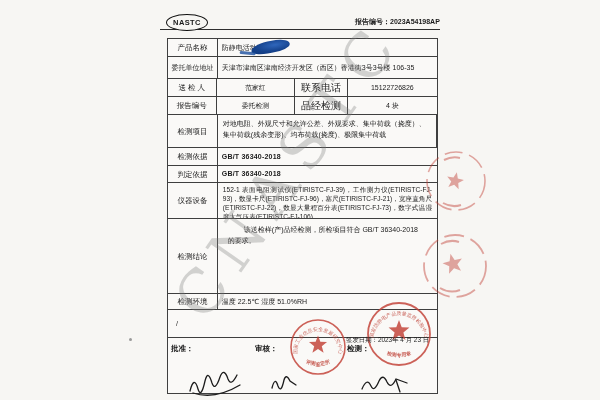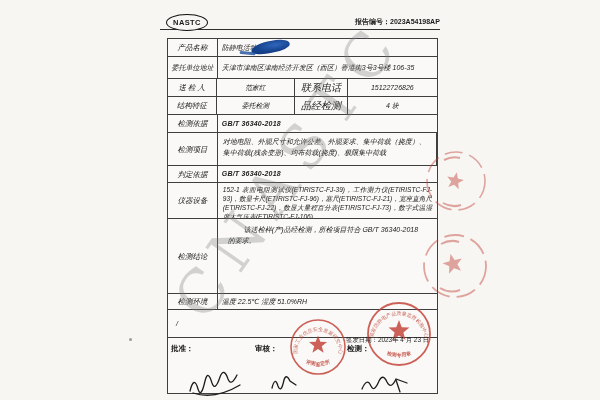--- a/index.html
+++ b/index.html
@@ -26,21 +26,21 @@
     border-top:1.4px solid #2e2e2e;}
   
   .tbl{
     position:absolute;left:167px;top:38px;width:271px;height:356px;
     border:1px solid #3f3f3f;background:rgba(255,255,255,.35);
     display:flex;flex-direction:column;box-sizing:border-box;z-index:2;
   }
   .row{display:flex;box-sizing:border-box;border-bottom:1px solid #3f3f3f;overflow:hidden;}
   .row:last-child{border-bottom:none;}
   .c{box-sizing:border-box;border-right:1px solid #3f3f3f;overflow:hidden;
-     display:flex;align-items:center;font-style:italic;}
+     display:flex;align-items:center;}
   .c.last{border-right:none;}
   .lbl{width:50px;justify-content:center;text-align:center;
        font-size:7.5px;line-height:9px;padding:1px;}
   .v{font-size:7px;line-height:10px;padding:1px 4px;}
   .v1{width:81px;justify-content:center;font-size:6.8px;}
   .l2{width:54px;justify-content:center;text-align:center;font-size:10px;}
   .v2{width:92px;justify-content:center;font-size:7px;}
   .vwide{width:220px;}
   .left{justify-content:flex-start;}
   .block{align-items:flex-start;}
@@ -106,36 +106,36 @@
     </div>
 
     <div class="row" style="height:18px">
       <div class="c lbl">送 检 人</div>
       <div class="c v v1">范家红</div>
       <div class="c l2">联系电话</div>
       <div class="c v v2 last">15122726826</div>
     </div>
 
     <div class="row" style="height:18px">
-      <div class="c lbl">结构特征</div>
+      <div class="c lbl">报告编号</div>
       <div class="c v v1">委托检测</div>
       <div class="c l2">品经检测</div>
       <div class="c v v2 last">4 块</div>
     </div>
 
 
 
-    <div class="row" style="height:18px">
-      <div class="c lbl">检测依据</div>
-      <div class="c v vwide left gbt last">GB/T 36340-2018</div>
-    </div>
-
     <div class="row" style="height:33px">
       <div class="c lbl">检测项目</div>
       <div class="c v vwide left block" style="line-height:11px;padding:3px 5px">对地电阻、外观尺寸和允许公差、外观要求、集中荷载（挠度）、集中荷载(残余变形)、均布荷载(挠度)、极限集中荷载</div>
+    </div>
+
+    <div class="row" style="height:18px">
+      <div class="c lbl">检测依据</div>
+      <div class="c v vwide left gbt last">GB/T 36340-2018</div>
     </div>
 
     <div class="row" style="height:17px">
       <div class="c lbl">判定依据</div>
       <div class="c v vwide left gbt last">GB/T 36340-2018</div>
     </div>
 
     <div class="row" style="height:36px">
       <div class="c lbl">仪器设备</div>
       <div class="c v vwide block just last">152-1 表面电阻测试仪(ETIRISTC-FJ-39)，工作测力仪(ETIRISTC-FJ-93)，数显卡尺(ETIRISTC-FJ-96)，塞尺(ETIRISTC-FJ-21)，宽座直角尺(ETIRISTC-FJ-22)，数显大量程百分表(ETIRISTC-FJ-73)，数字式温湿度大气压表(ETIRISTC-FJ-106)</div>

